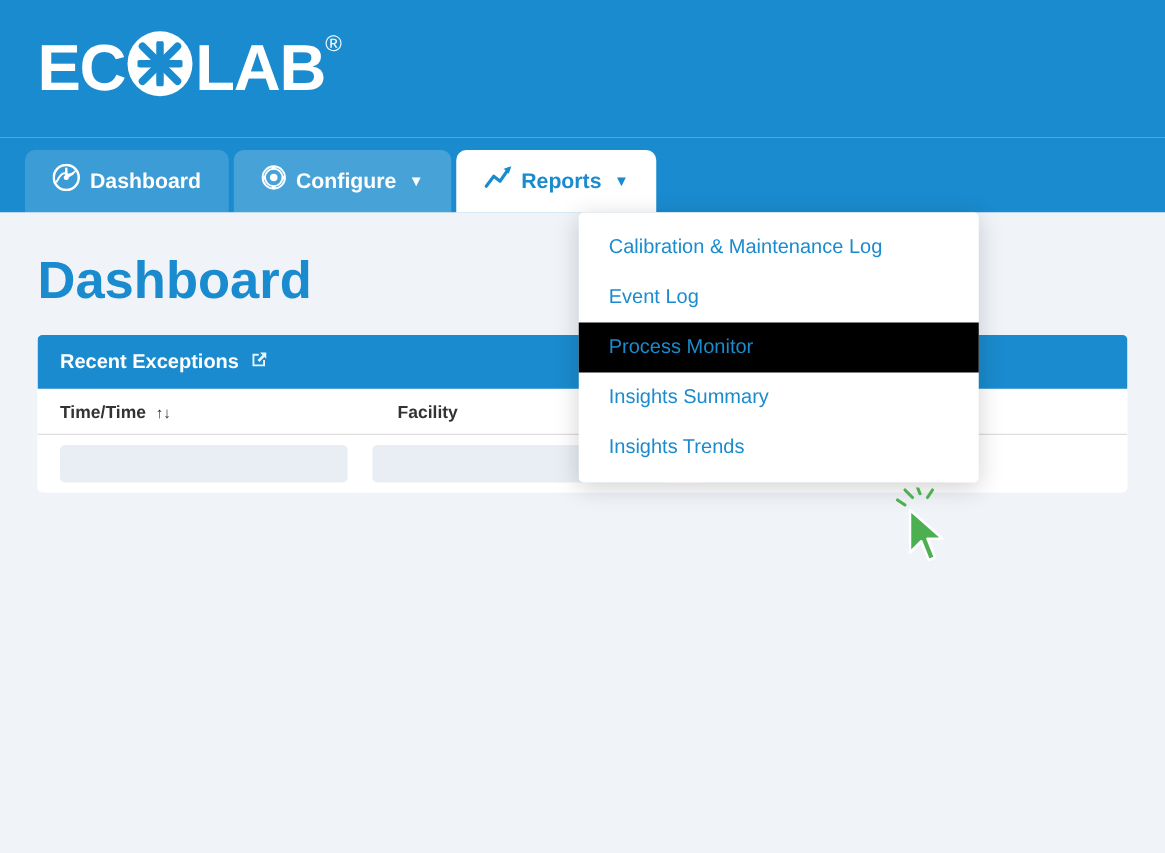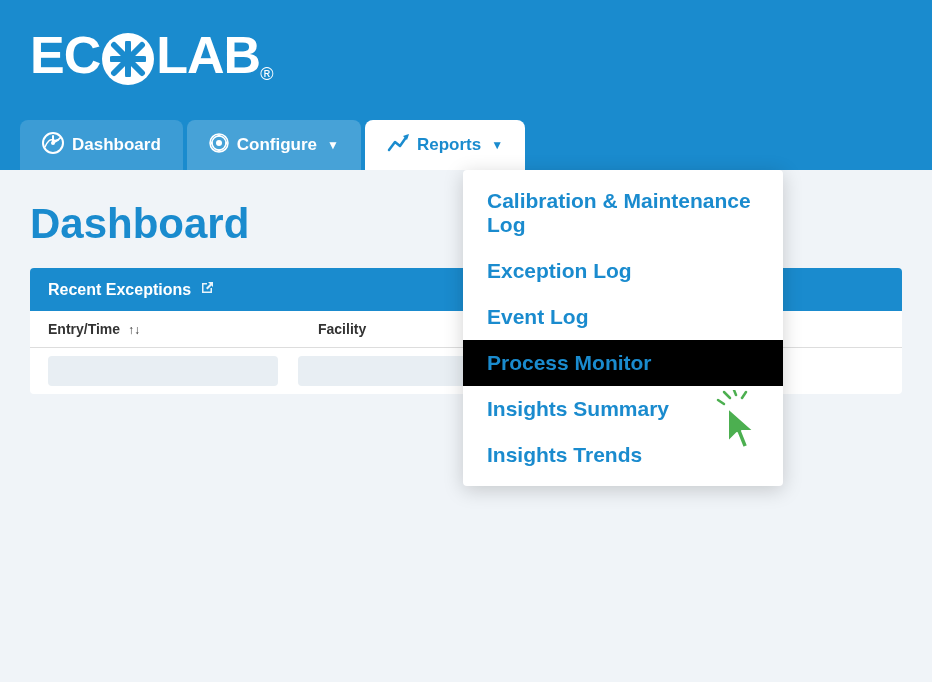--- a/index.html
+++ b/index.html
@@ -19,21 +19,21 @@
       display: flex;
       align-items: center;
       padding: 0 30px;
     }
     .logo {
       color: white;
       font-size: 52px;
       font-weight: 900;
       letter-spacing: -1px;
       display: flex;
-      align-items: flex-end;
+      align-items: flex-start;
     }
     .logo-ec { font-style: normal; }
     .logo-star {
       display: inline-block;
       width: 52px;
       height: 52px;
       background: white;
       border-radius: 50%;
       position: relative;
       margin: 0 2px;
@@ -159,24 +159,24 @@
       left: 463px;
       background: white;
       border-radius: 4px;
       box-shadow: 0 4px 20px rgba(0,0,0,0.18);
       width: 320px;
       z-index: 100;
       padding: 8px 0;
     }
     .dropdown-item {
       padding: 11px 24px;
-      font-size: 21px;
+      font-size: 16px;
       color: #1a8bce;
       cursor: pointer;
-      font-weight: 700;
+      font-weight: 400;
     }
     .dropdown-item:hover, .dropdown-item.highlighted {
       background: #d6e8f5;
     }
     .dropdown-item.highlighted {
       background: #000000;
     }
 
     
     .cursor {
@@ -260,38 +260,37 @@
       <span>Recent Exceptions</span>
       <span class="ext-link">
         <svg width="16" height="16" viewBox="0 0 16 16" fill="white">
           <path d="M9 2h5v5l-1.5-1.5-4 4L7 8l4-4L9 2z"></path>
           <path d="M3 3h5v1.5H4.5v7h7V8H13v5H3V3z" fill="white"></path>
         </svg>
       </span>
     </div>
     <div class="table-header-row">
       <div class="col1">
-        <span>Entry/Time</span>
+        <span>Time/Time</span>
         <span class="sort-icon">↑↓</span>
       </div>
       <div class="col2">
         <span>Facility</span>
       </div>
     </div>
     <div class="table-data-row">
       <div class="cell cell1"></div>
       <div class="cell cell2"></div>
       <div class="cell cell3"></div>
     </div>
   </div>
 </div>
 
 <div class="dropdown-menu">
   <div class="dropdown-item">Calibration &amp; Maintenance Log</div>
-  <div class="dropdown-item">Exception Log</div>
   <div class="dropdown-item">Event Log</div>
   <div class="dropdown-item highlighted">Process Monitor</div>
   <div class="dropdown-item">Insights Summary</div>
   <div class="dropdown-item">Insights Trends</div>
 </div>
 
 <div class="cursor">
   <svg width="60" height="65" viewBox="0 0 60 65">
 
     <line x1="20" y1="8" x2="14" y2="2" stroke="#4caf50" stroke-width="2.5" stroke-linecap="round"></line>

